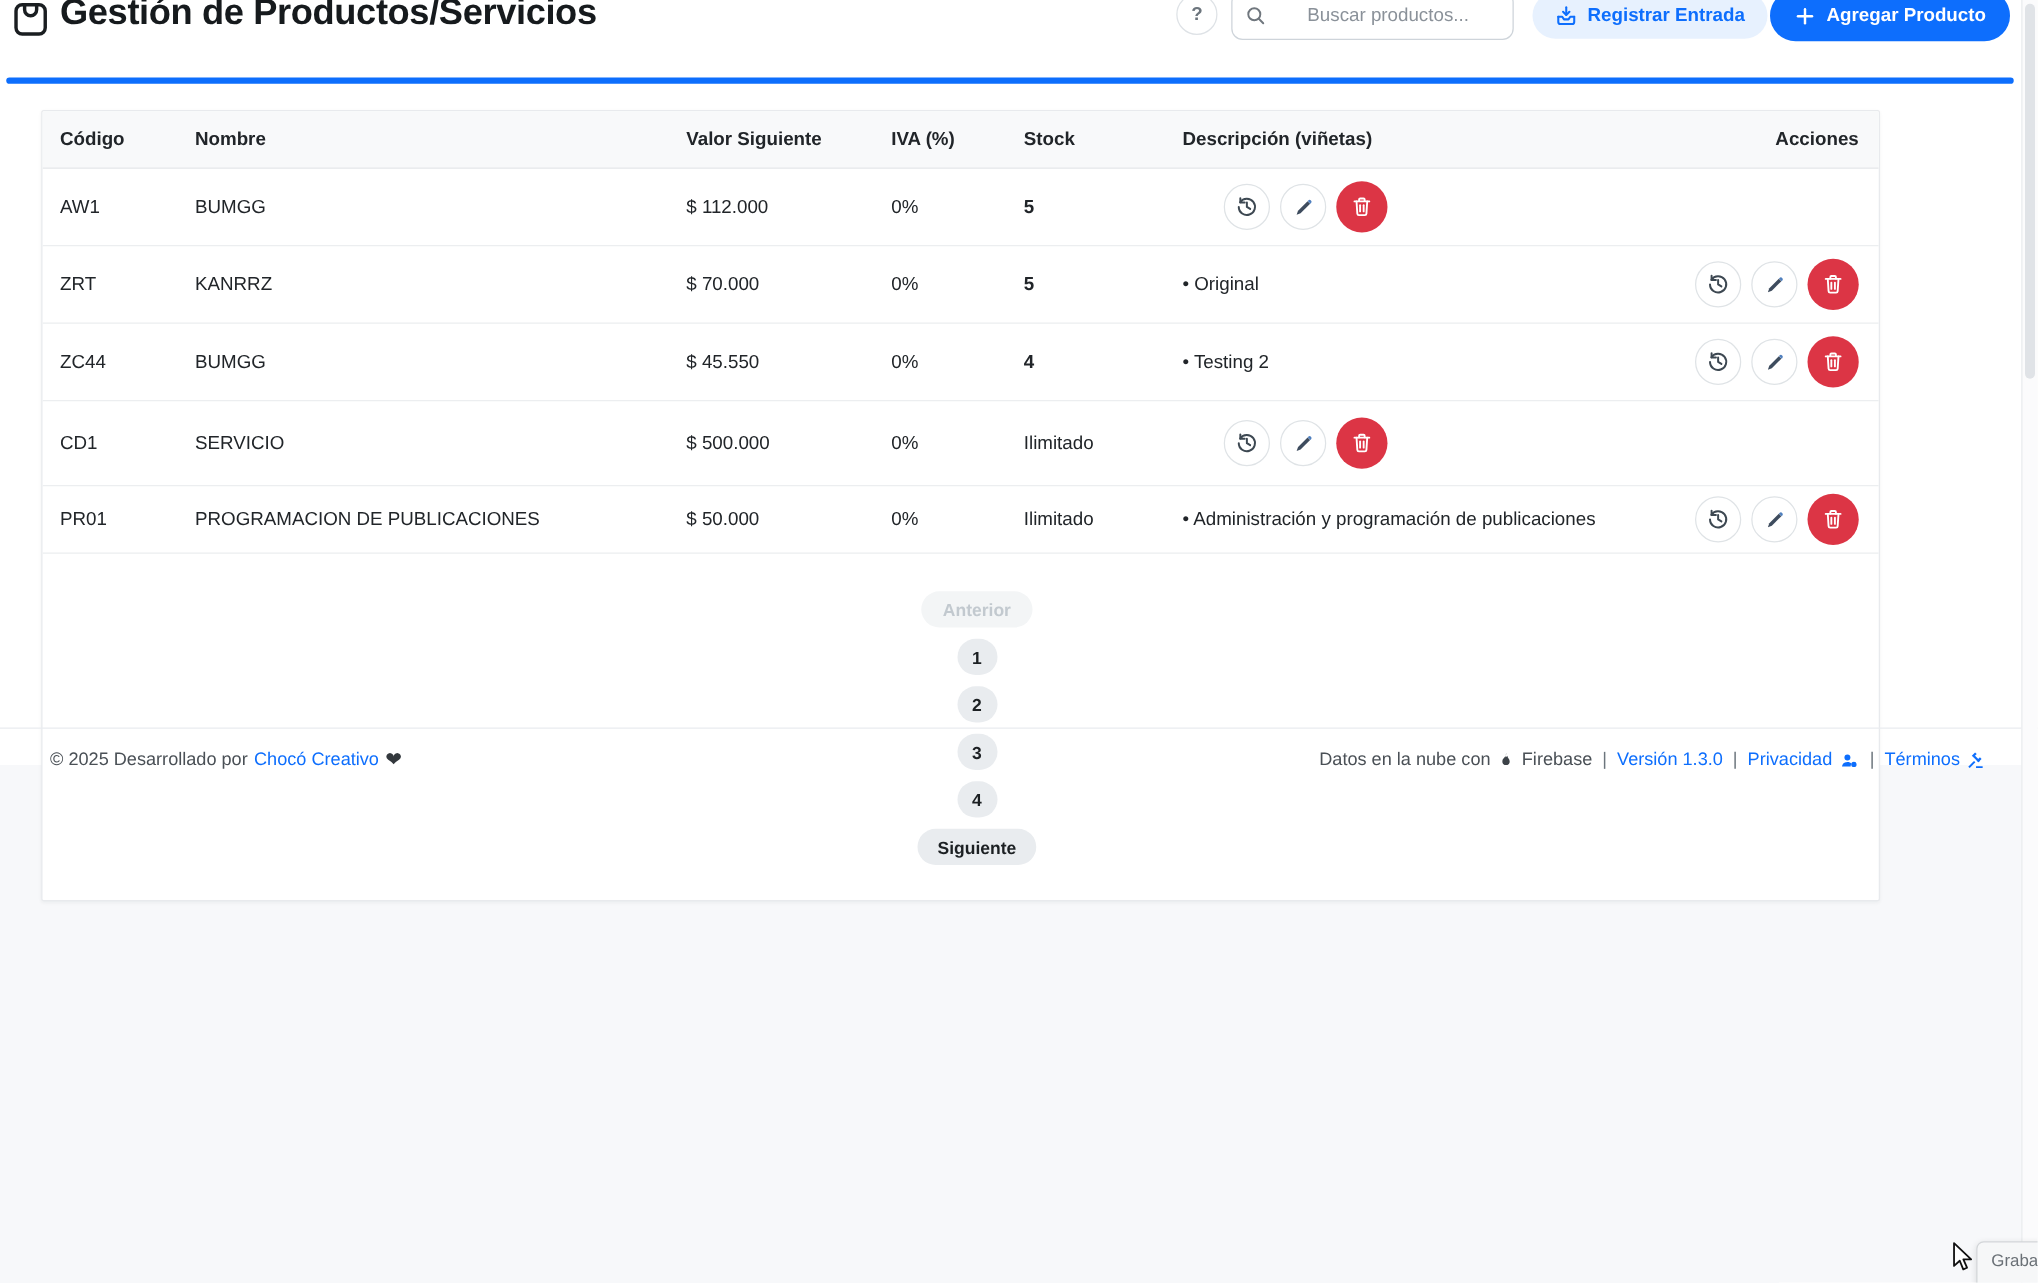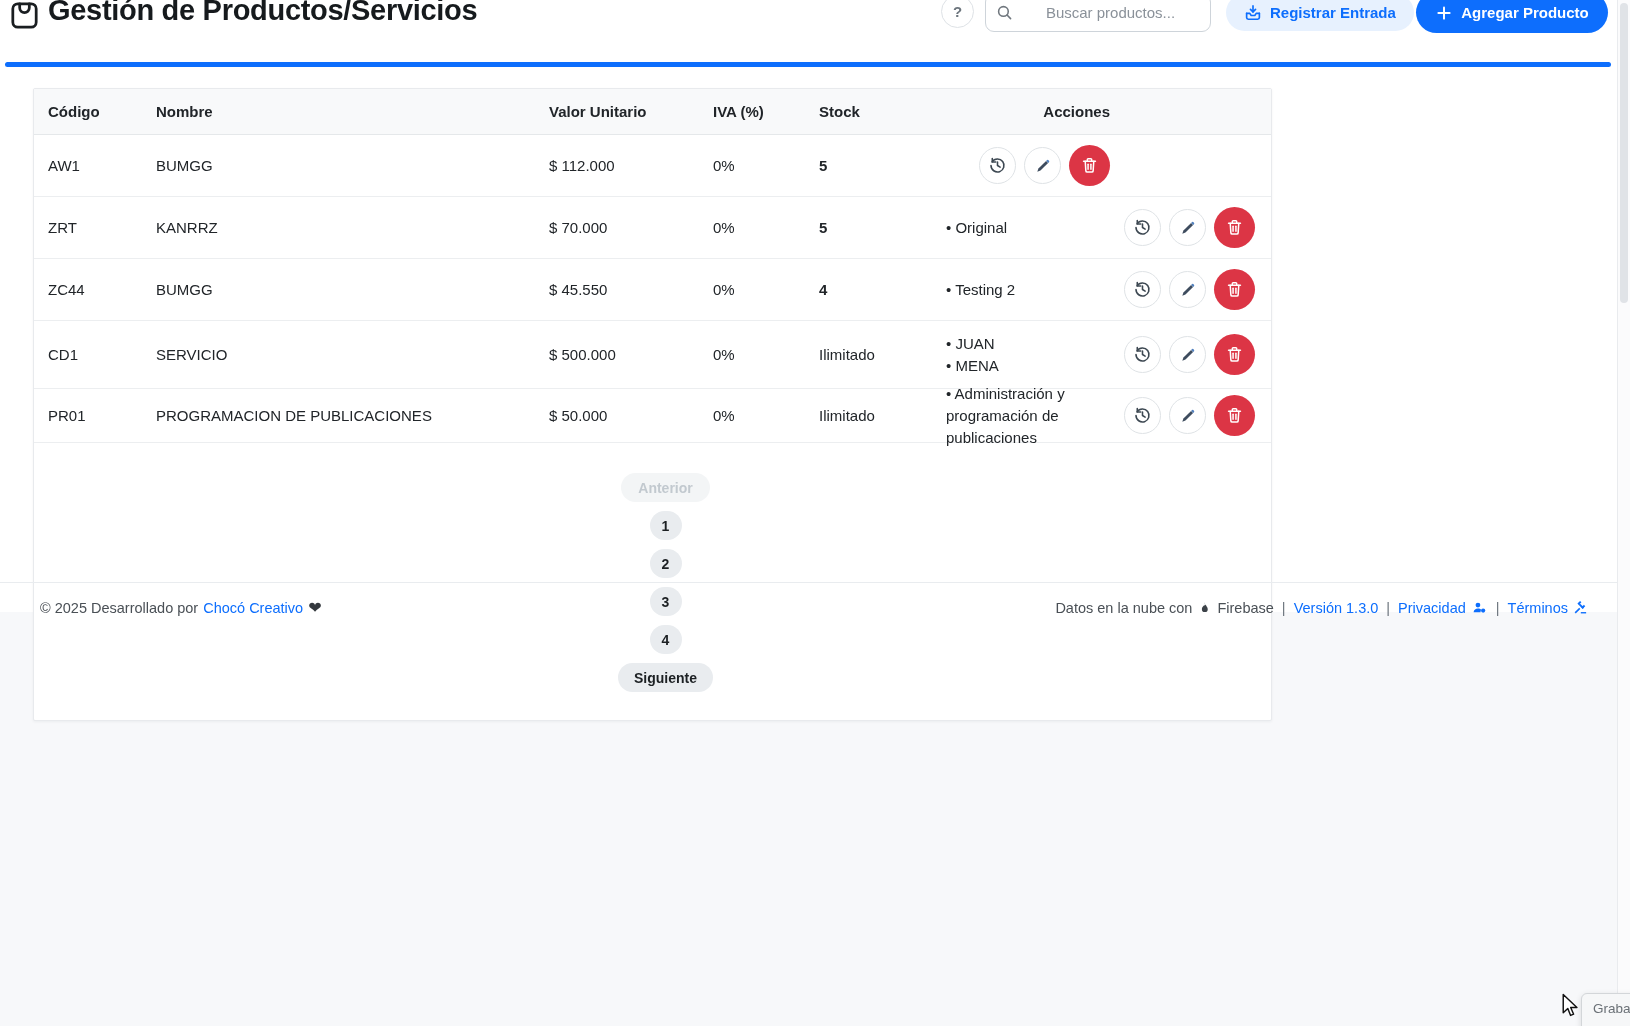--- a/index.html
+++ b/index.html
@@ -27,21 +27,21 @@
   .search-box input::placeholder { color:#8a9199; }
   .btn-entry { position:absolute; left:1226px; top:-6px; height:37px; border-radius:19px; background:#e7f1fe;
     border:none; color:#0d6efd; font-weight:700; font-size:15px; display:flex; align-items:center;
     gap:8px; padding:0 18px; cursor:pointer; font-family:inherit; }
   .btn-add { position:absolute; left:1416px; top:-8px; height:41px; width:192px; border-radius:21px;
     background:#0d6efd; border:none; color:#fff; font-weight:700; font-size:15px; display:flex;
     align-items:center; justify-content:center; gap:8px; cursor:pointer; font-family:inherit; }
   .blue-rule { position:absolute; left:5px; top:62px; width:1606px; height:5px; background:#0d6efd; border-radius:3px; }
 
   
-  .card { position:absolute; left:33px; top:88px; width:1239px; background:#fff; border:1px solid #e8eaed;
+  .card { position:absolute; left:33px; top:88px; width:1471px; background:#fff; border:1px solid #e8eaed;
     border-radius:2px; box-shadow:0 1px 3px rgba(20,30,40,.05); overflow:hidden; }
   .thead { display:flex; align-items:center; height:46px; background:#f8f9fa; border-bottom:1px solid #e5e8ea;
     font-size:15px; font-weight:700; color:#212529; }
   .trow { display:flex; align-items:center; border-bottom:1px solid #eceef0; font-size:15px; color:#212529; }
   .h61 { height:62px; } .h68 { height:68px; } .h54 { height:54px; }
   .c-codigo { width:122px; padding-left:14px; }
   .c-nombre { width:393px; }
   .c-valor  { width:164px; }
   .c-iva    { width:106px; }
   .c-stock  { width:127px; }
@@ -122,23 +122,24 @@
     <span>Agregar Producto</span>
   </button>
 
   <div class="blue-rule"></div>
 
   <div class="card">
 
     <div class="thead">
       <div class="c-codigo">Código</div>
       <div class="c-nombre">Nombre</div>
-      <div class="c-valor">Valor Unitario</div>
+      <div class="c-valor">Valor Siguiente</div>
       <div class="c-iva">IVA (%)</div>
       <div class="c-stock">Stock</div>
+      <div class="c-desc">Descripción (viñetas)</div>
       <div class="c-actions">Acciones</div>
     </div>
 
     <div class="trow h61">
       <div class="c-codigo">AW1</div>
       <div class="c-nombre">BUMGG</div>
       <div class="c-valor">$ 112.000</div>
       <div class="c-iva">0%</div>
       <div class="c-stock bold">5</div>
       <div class="c-actions">
@@ -236,24 +237,20 @@
         </button>
       </div>
     </div>
 
     <div class="trow h68">
       <div class="c-codigo">CD1</div>
       <div class="c-nombre">SERVICIO</div>
       <div class="c-valor">$ 500.000</div>
       <div class="c-iva">0%</div>
       <div class="c-stock">Ilimitado</div>
-      <div class="c-desc">
-        <div>• JUAN</div>
-        <div>• MENA</div>
-      </div>
       <div class="c-actions">
         <button class="icon-btn">
           <svg width="19" height="19" viewBox="0 0 24 24" fill="none" stroke="#3d4852" stroke-width="2" stroke-linecap="round" stroke-linejoin="round">
             <path d="M5.2 7.4 A8.2 8.2 0 1 1 3.8 12"></path>
               <path d="M5.4 3.2 v4.4 h4.4"></path>
               <path d="M12 7.6 V12 l3.3 2.1"></path>
           </svg>
         </button>
         <button class="icon-btn">
           <svg width="18" height="18" viewBox="0 0 24 24">

